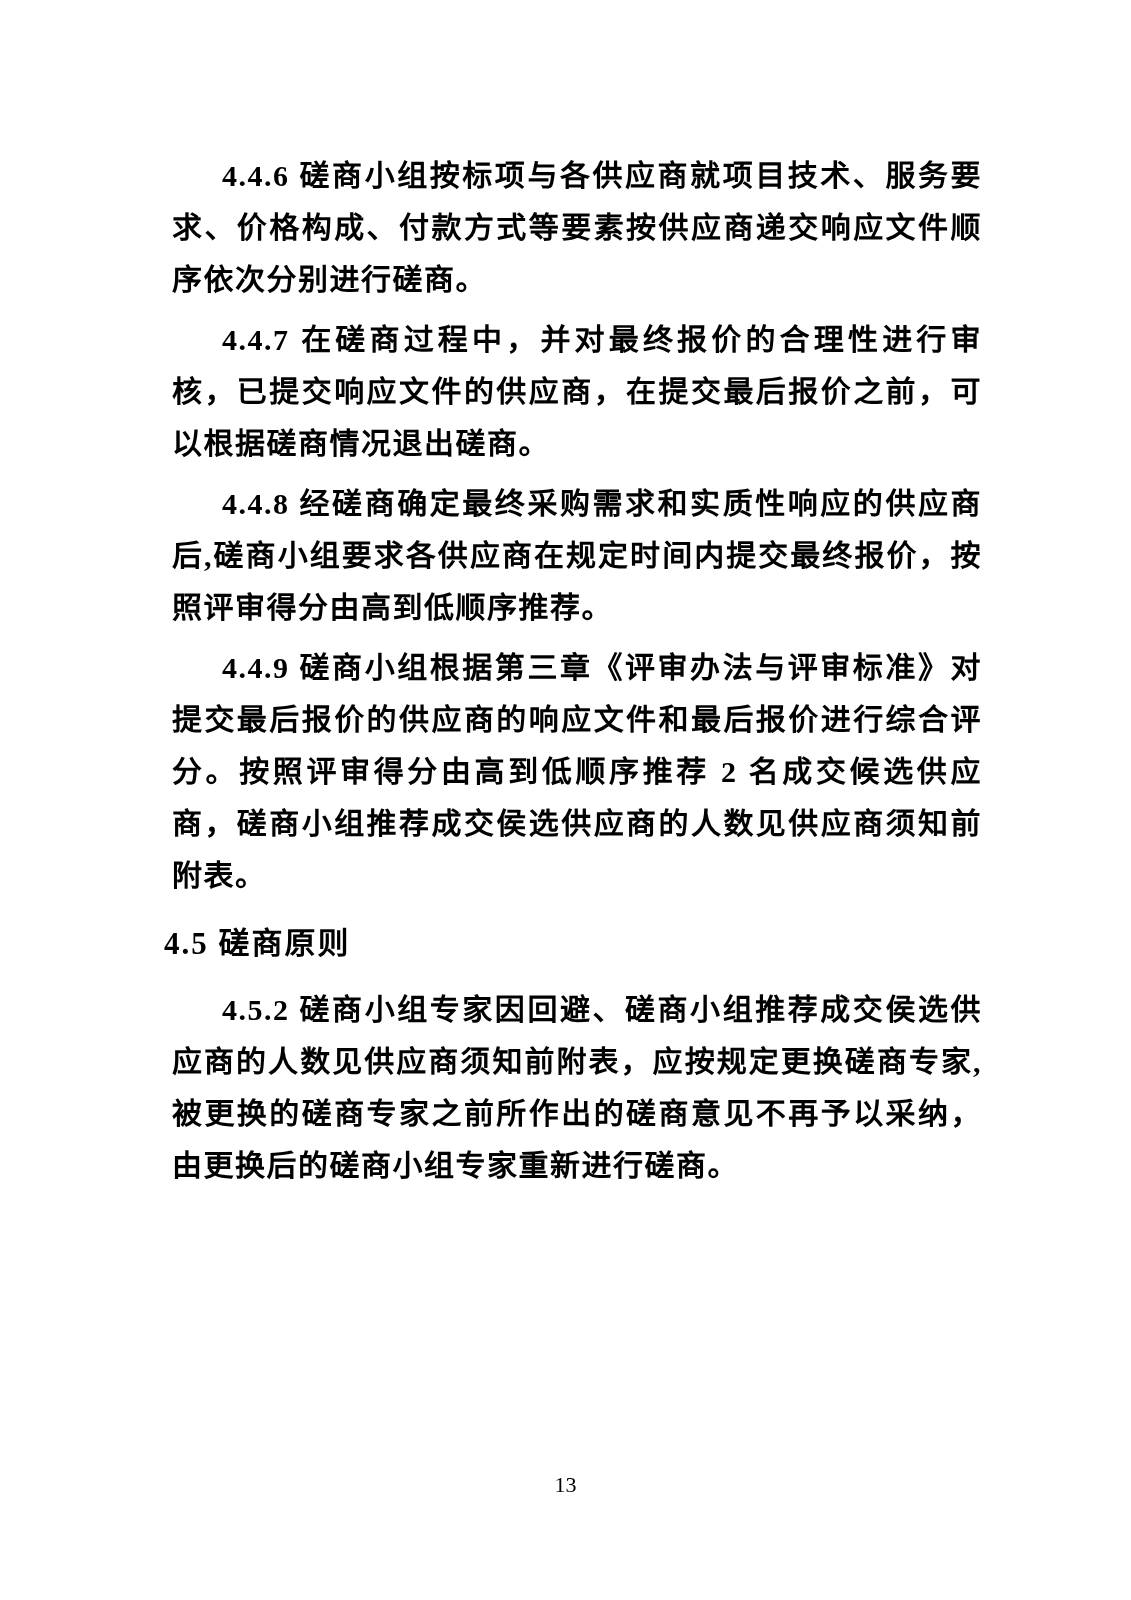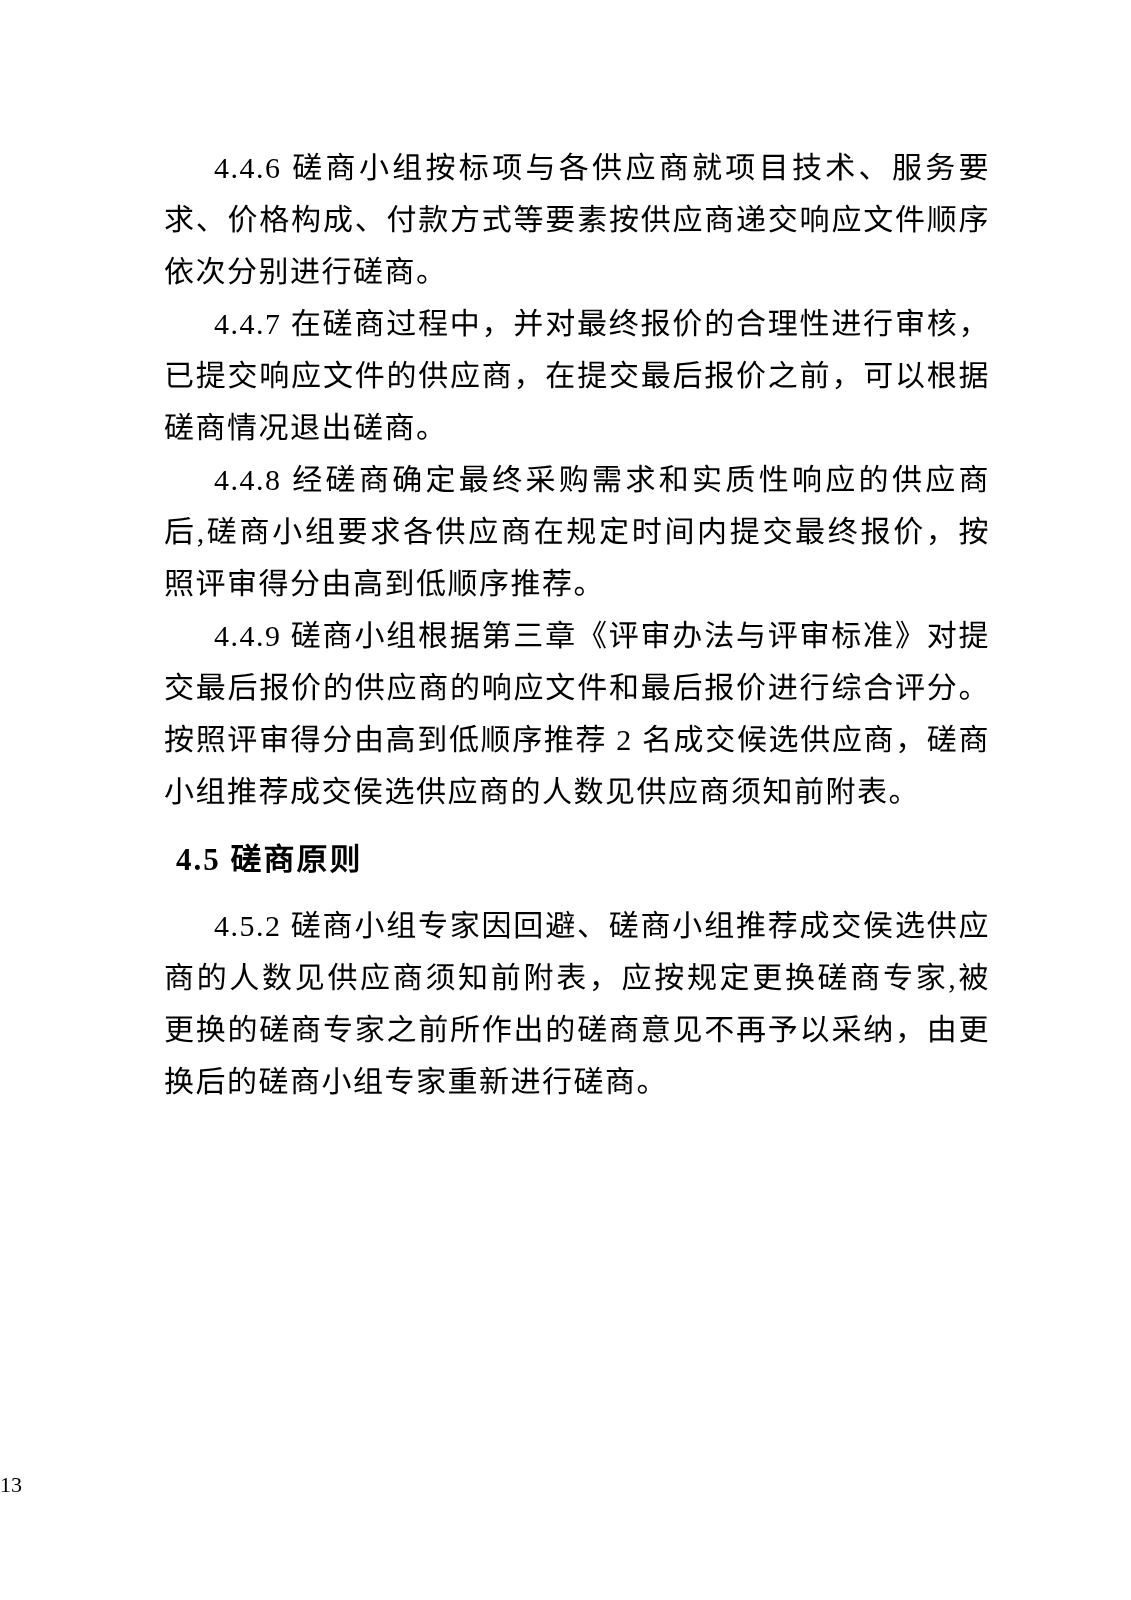--- a/index.html
+++ b/index.html
@@ -17,42 +17,44 @@
     font-family: "Liberation Serif", "DejaVu Serif", serif;
     overflow: hidden;
   }
   .text-block {
     position: absolute;
     left: 164px;
     top: 142px;
     width: 826px;
   }
   .body-para {
-    margin: 0;
+    margin: 8px;
     font-size: 30px;
     line-height: 52px;
     letter-spacing: 1.5px;
     text-align: justify;
     text-justify: inter-character;
     text-indent: 50px;
     word-break: break-all;
+    font-weight: bold;
   }
   .section-heading {
-    margin: 16px 0 14px 12px;
+    margin: 16px 0 14px 0;
     font-size: 31px;
     font-weight: bold;
     line-height: 52px;
     letter-spacing: 2px;
     text-indent: 0;
   }
   .page-number {
     position: absolute;
     top: 1472px;
     left: 0;
     width: 100%;
+    text-align: center;
     font-size: 22px;
     line-height: 26px;
   }
 </style>
 </head>
 <body>
 
 <div class="page">
   <div class="text-block">
     <p class="body-para">4.4.6 磋商小组按标项与各供应商就项目技术、服务要求、价格构成、付款方式等要素按供应商递交响应文件顺序依次分别进行磋商。</p>

